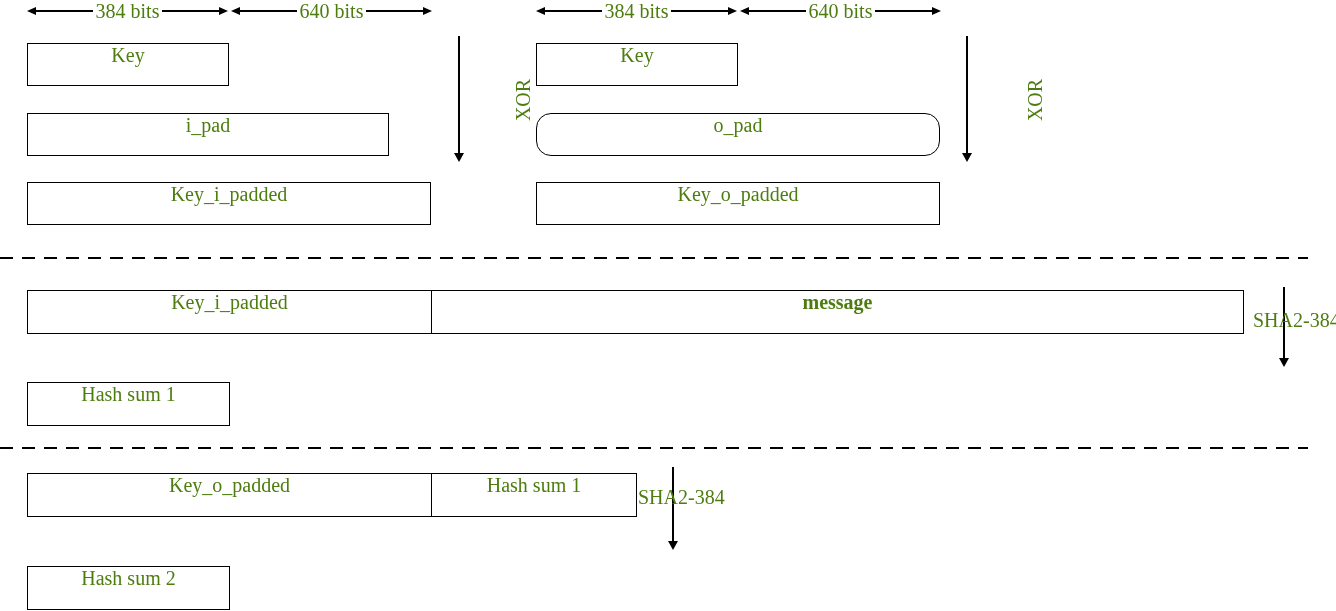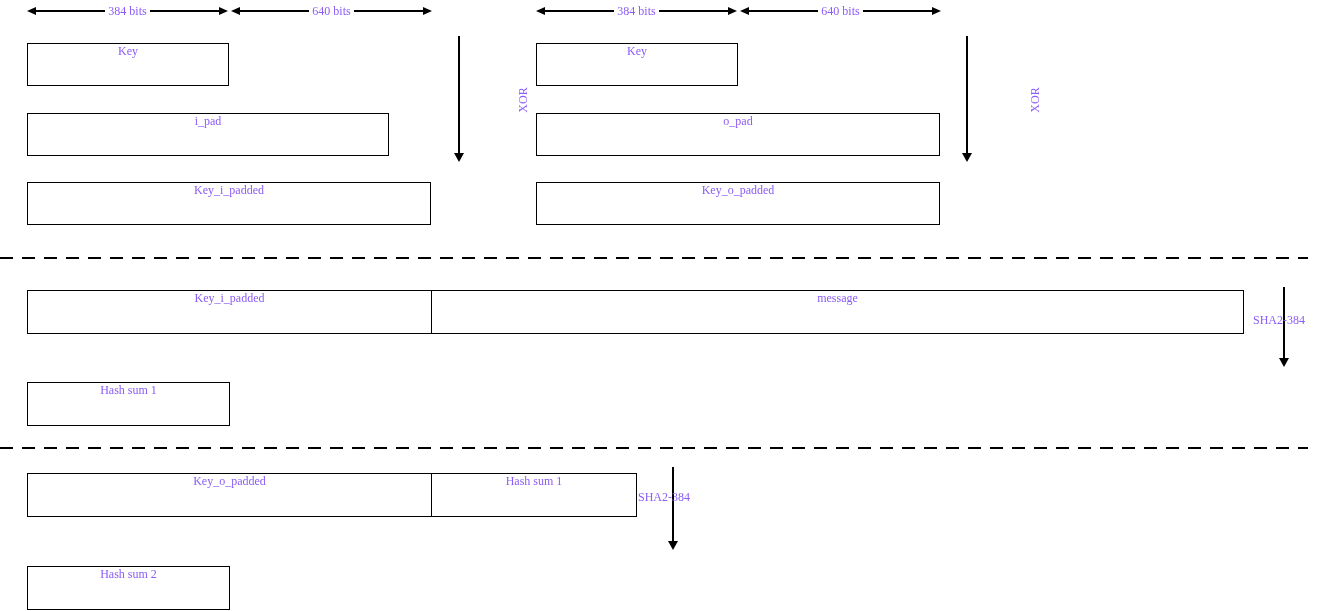--- a/index.html
+++ b/index.html
@@ -6,22 +6,22 @@
     margin: 0;
     padding: 0;
     background: #ffffff;
   }
   #canvas {
     position: relative;
     width: 1336px;
     height: 611px;
     background: #ffffff;
     font-family: "Liberation Serif", "DejaVu Serif", serif;
-    font-size: 12px;
-    color: #8b5cf6;
+    font-size: 20px;
+    color: #4d7c0f;
     overflow: hidden;
   }
   
   .box {
     position: absolute;
     border: 1.5px solid #000000;
     background: #ffffff;
     display: flex;
     align-items: flex-start;
     justify-content: center;
@@ -138,36 +138,36 @@
     <span class="head-l"></span>
     <span class="line"></span>
     <span class="lbl">640 bits</span>
     <span class="line"></span>
     <span class="head-r"></span>
   </div>
 
   <div class="box" style="left:536px; top:43px; width:202px; height:43px;">
     <span>Key</span>
   </div>
-  <div class="box" style="left:536px; top:113px; width:404px; height:43px;">
+  <div class="box" style="left:536px; top:113px; width:404px; height:43px;border-radius:15px;">
     <span>o_pad</span>
   </div>
   <div class="box" style="left:536px; top:182px; width:404px; height:43px;">
     <span>Key_o_padded</span>
   </div>
 
   <div class="v-arrow" style="left:966px; top:36px; height:117px;"></div>
   <div class="rot-label" style="left:1035px; top:100px;">XOR</div>
 
   <div class="dashed" style="left:0; top:257px; width:1308px;"></div>
 
   <div class="box" style="left:27px; top:290px; width:405px; height:44px;">
     <span>Key_i_padded</span>
   </div>
-  <div class="box no-left" style="left:432px; top:290px; width:812px; height:44px;">
+  <div class="box no-left" style="left:432px; top:290px; width:812px; height:44px;font-weight:bold;">
     <span>message</span>
   </div>
 
   <div class="v-arrow" style="left:1283px; top:287px; height:71px;"></div>
   <div class="flabel" style="left:1253px; top:310px;">SHA2-384</div>
 
   <div class="box" style="left:27px; top:382px; width:203px; height:44px;">
     <span>Hash sum 1</span>
   </div>
 

